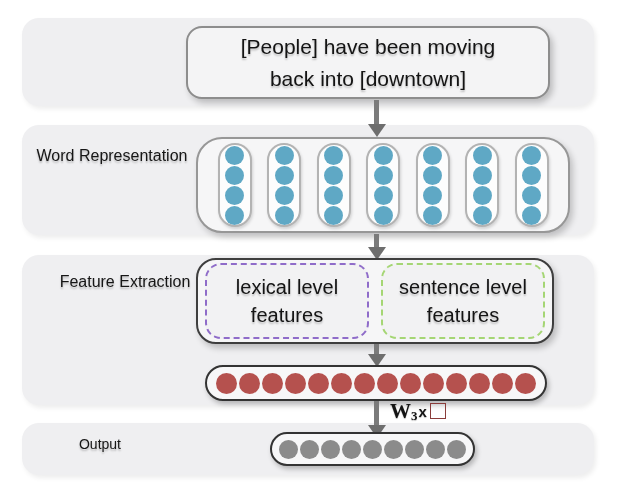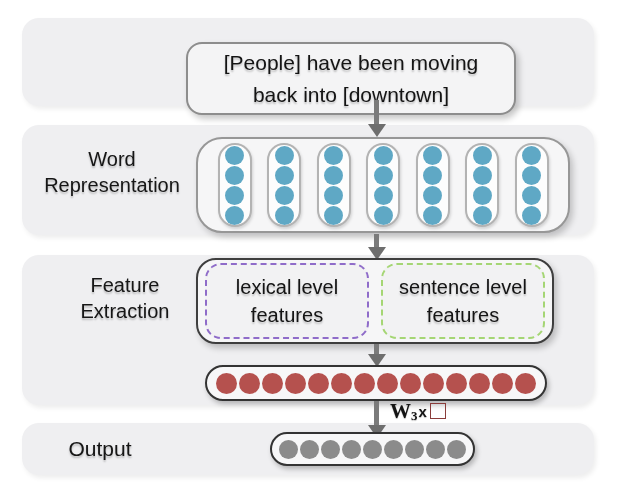--- a/index.html
+++ b/index.html
@@ -10,33 +10,33 @@
   .band{
     position:absolute;left:22px;width:572px;background:#efeff1;border-radius:17px;
     box-shadow:2px 3px 5px rgba(0,0,0,0.07);
   }
   .band1{top:18px;height:88px;}
   .band2{top:125px;height:110px;}
   .band3{top:255px;height:150px;}
   .band4{top:423px;height:52px;}
 
   .section-label{
-    position:absolute;text-align:center;font-size:20px;line-height:1.3;color:#161616;
+    position:absolute;text-align:center;font-size:16px;line-height:1.3;color:#161616;
     text-shadow:0 2px 2px rgba(0,0,0,0.22);
   }
   .label-wordrep{left:28px;top:146px;width:168px;}
   .label-feature{left:50px;top:272px;width:150px;}
-  .label-output{left:35px;top:435px;width:130px;font-size:21px;}
+  .label-output{left:35px;top:435px;width:130px;font-size:14px;}
 
   .sentence-box{
-    position:absolute;left:186px;top:26px;width:330px;height:73px;box-sizing:border-box;
+    position:absolute;left:186px;top:26px;width:364px;height:73px;box-sizing:border-box;
     background:#f4f4f5;border:2px solid #8d8d8d;border-radius:16px;
     display:flex;align-items:center;justify-content:flex-start;text-align:center;
     font-size:21px;line-height:1.5;padding:0 30px;
-    box-shadow:3px 4px 6px rgba(0,0,0,0.22);text-shadow:0 2px 2px rgba(0,0,0,0.22);margin-top:16px;
+    box-shadow:3px 4px 6px rgba(0,0,0,0.22);text-shadow:0 2px 2px rgba(0,0,0,0.22);
   }
 
   .wordrep-container{
     position:absolute;left:196px;top:137px;width:374px;height:96px;box-sizing:border-box;
     background:#f6f6f7;border:2px solid #979797;border-radius:26px;
     display:flex;align-items:center;justify-content:space-evenly;padding:0 4px;
     box-shadow:3px 4px 6px rgba(0,0,0,0.2);
   }
   .word-capsule{
     width:34px;height:84px;box-sizing:border-box;background:#fdfdfd;

